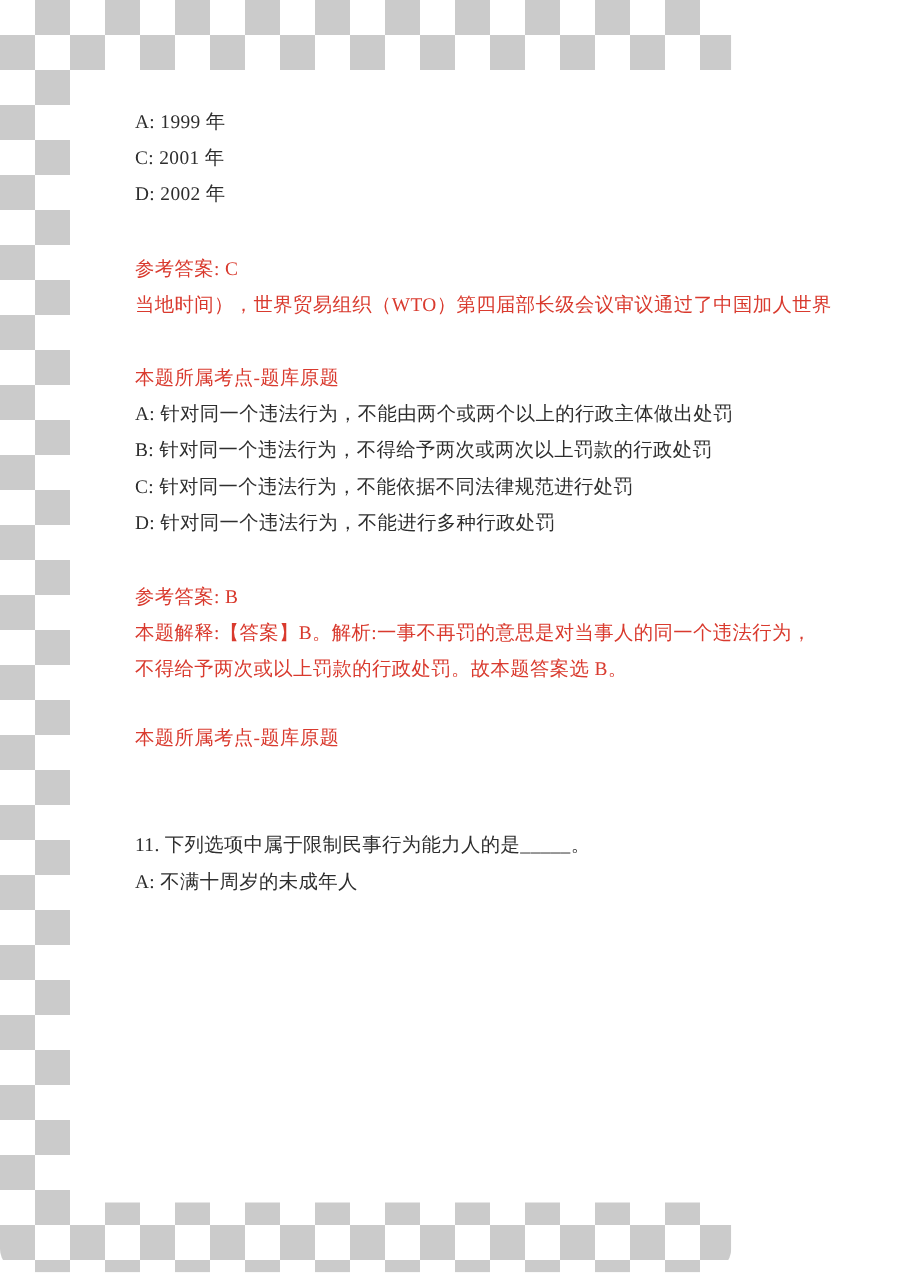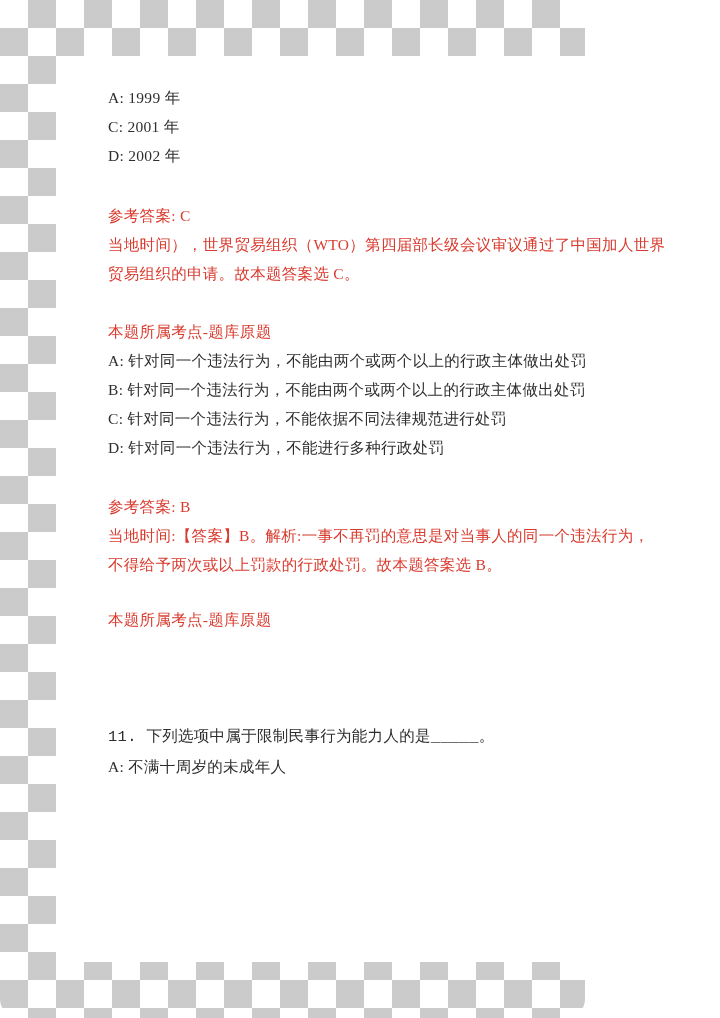--- a/index.html
+++ b/index.html
@@ -51,46 +51,45 @@
   }
 
   .red { color: #d93a2e; }
 
   
   .q9-answer     { margin-top: 31px; font-family: Liberation Serif, serif; }
   .q9-source     { margin-top: 29px; }
   .q10-question  { margin-top: 47px; }
   .q10-answer    { margin-top: 30px; }
   .q10-source    { margin-top: 26px; }
-  .q11-question  { margin-top: 89px; font-family: Liberation Mono, monospace; }
+  .q11-question  { margin-top: 57px; }
 </style>
 </head>
 <body>
 
 <div class="canvas">
   <div class="page">
     <div class="content">
 
       <div class="line">A: 1999 年</div>
       <div class="line">C: 2001 年</div>
       <div class="line">D: 2002 年</div>
 
       <div class="line red q9-answer">参考答案: C</div>
       <div class="line red">当地时间），世界贸易组织（WTO）第四届部长级会议审议通过了中国加人世界</div>
-      <div class="line red">贸易组织的申请。故本题答案选 C。</div>
 
       <div class="line red q9-source">本题所属考点-题库原题</div>
 
       <div class="line">A: 针对同一个违法行为，不能由两个或两个以上的行政主体做出处罚</div>
-      <div class="line">B: 针对同一个违法行为，不能由两个或两个以上的行政主体做出处罚</div>
+      <div class="line">B: 针对同一个违法行为，不得给予两次或两次以上罚款的行政处罚</div>
       <div class="line">C: 针对同一个违法行为，不能依据不同法律规范进行处罚</div>
       <div class="line">D: 针对同一个违法行为，不能进行多种行政处罚</div>
 
       <div class="line red q10-answer">参考答案: B</div>
-      <div class="line red">当地时间:【答案】B。解析:一事不再罚的意思是对当事人的同一个违法行为，</div>
+      <div class="line red">本题解释:【答案】B。解析:一事不再罚的意思是对当事人的同一个违法行为，</div>
       <div class="line red">不得给予两次或以上罚款的行政处罚。故本题答案选 B。</div>
 
       <div class="line red q10-source">本题所属考点-题库原题</div>
 
       <div class="line q11-question">11. 下列选项中属于限制民事行为能力人的是_____。</div>
       <div class="line">A: 不满十周岁的未成年人</div>
 
     </div>
   </div>
 </div>

